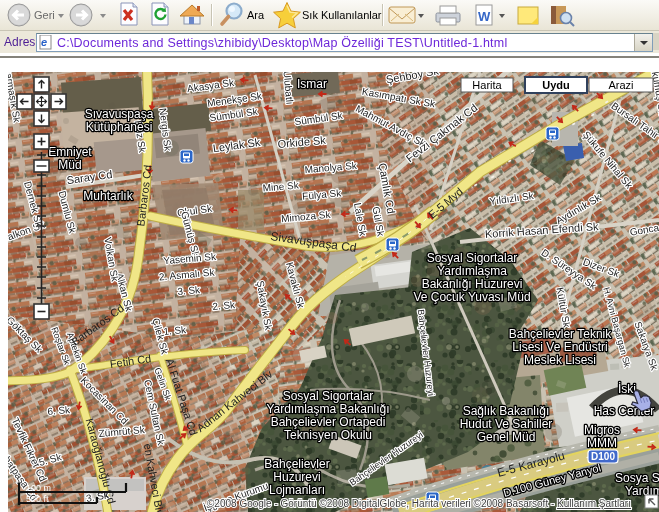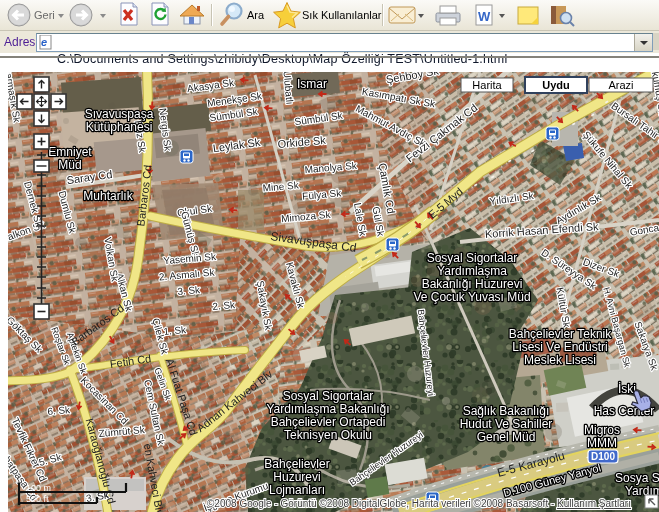--- a/index.html
+++ b/index.html
@@ -1,21 +1,21 @@
 <!DOCTYPE html>
 <html><head><meta charset="utf-8"><style>
 html,body{margin:0;padding:0;width:659px;height:512px;overflow:hidden;background:#fff;
 font-family:"Liberation Sans",sans-serif;}
 #toolbar{position:absolute;left:0;top:0;width:659px;height:30px;
 background:linear-gradient(#fbfaf7,#e9e5d6);border-bottom:1px solid #c9c5b5;}
 #addr{position:absolute;left:0;top:31px;width:659px;height:22px;background:#ece8da;}
 #addr .lbl{position:absolute;left:4px;top:4px;font-size:12px;color:#4c1d95;}
 #field{position:absolute;left:36px;top:2px;width:615px;height:17px;background:#fff;
 border:1px solid #7f9db9;border-top-color:#68828f;}
-#field .txt{position:absolute;left:20px;top:18px;font-size:12.5px;letter-spacing:0.2px;color:#0f172a;white-space:nowrap;text-align:right;}
+#field .txt{position:absolute;left:20px;top:2px;font-size:12.5px;letter-spacing:0.2px;color:#6d28d9;white-space:nowrap;text-align:right;}
 #drop{position:absolute;right:0px;top:0px;width:17px;height:17px;background:linear-gradient(#f2f1ec,#d8d4c4);
 border-left:1px solid #aca899;}
 #drop:after{content:"";position:absolute;left:5px;top:7px;border:4px solid transparent;border-top-color:#333;}
 #band{position:absolute;left:0;top:56px;width:659px;height:2px;background:#84827a;}
 #mapwrap{position:absolute;left:0px;top:0px;}
 </style></head><body>
 <div id="toolbar"><svg width="659" height="30" font-family="Liberation Sans, sans-serif">
       <g>
         <circle cx="19" cy="15" r="11" fill="#c9c9c9" stroke="#9a9a9a"></circle>
         <circle cx="19" cy="15" r="10" fill="#d9d9d9"></circle>

